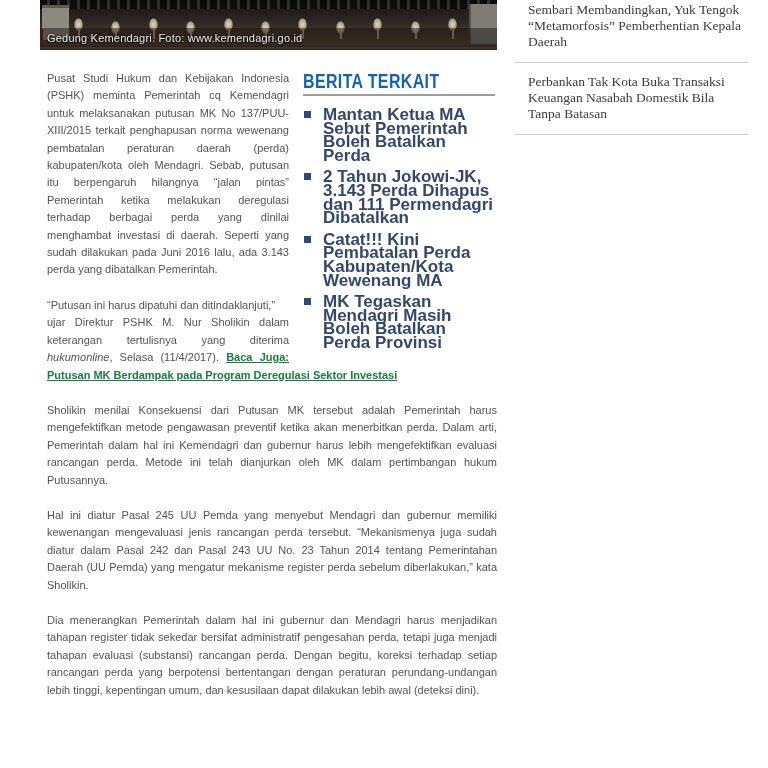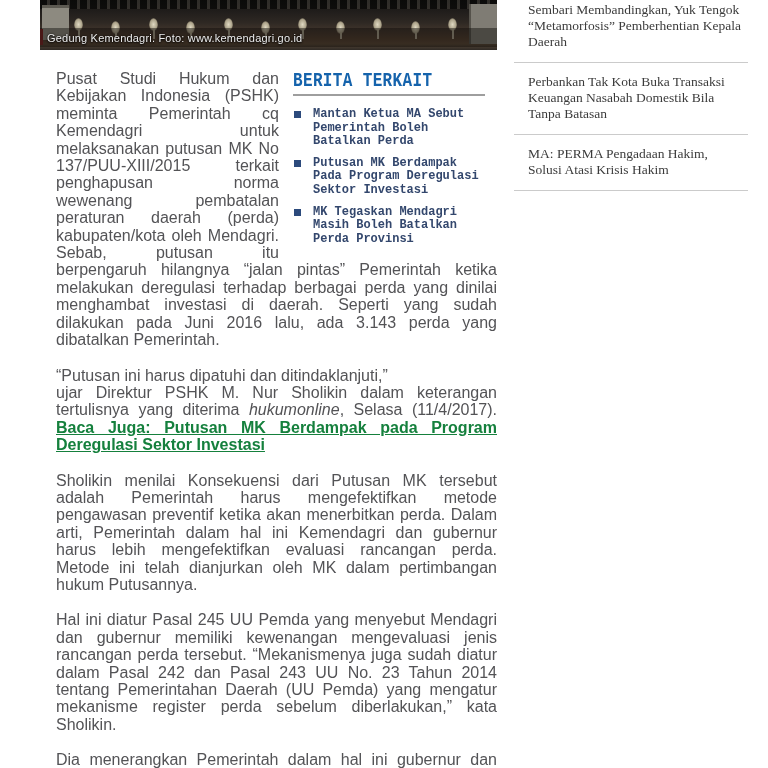--- a/index.html
+++ b/index.html
@@ -20,32 +20,32 @@
   .plant::before{content:"";position:absolute;left:4px;bottom:0;width:2px;height:10px;background:#b9b09a;opacity:.85;}
   .plant::after{content:"";position:absolute;left:0;top:0;width:9px;height:13px;border-radius:50% 50% 45% 45%;
     background:radial-gradient(ellipse at center,#e0d9c2 0%,#aba289 55%,rgba(0,0,0,0) 78%);}
   .plant:nth-child(2n)::after{top:3px;}
   .caption-band{position:absolute;left:0;right:0;bottom:3px;height:19px;background:rgba(14,11,9,.45);}
   .photo figcaption{position:absolute;left:7px;bottom:6px;font-size:11px;color:#ededed;
     text-shadow:0 1px 2px rgba(0,0,0,.95),0 0 2px rgba(0,0,0,.8);letter-spacing:.2px;white-space:nowrap;}
 
   
   .article-body{margin-top:20px;}
-  .article-body p{margin:0 0 18px 16px;font-size:16px;line-height:17.4px;color:#535356;text-align:justify;}
+  .article-body p{margin:0 0 18px 7px;font-size:11px;line-height:17.4px;color:#535356;text-align:justify;}
   .article-body em{font-style:italic;}
   .baca-link{color:#15803d;font-weight:bold;text-decoration:underline;cursor:pointer;}
 
   
-  .related{float:right;width:192px;margin:0 12px 0 14px;font-family:Liberation Mono, monospace;}
+  .related{float:right;width:192px;margin:0 2px 0 14px;}
   .related h2{margin:0;padding-bottom:5px;border-bottom:2px solid #9e9e9e;line-height:19px;height:19px;}
   .related h2 span{display:inline-block;transform:scaleX(.76);transform-origin:left bottom;
     font-size:21px;font-weight:bold;color:#1563ac;letter-spacing:.5px;white-space:nowrap;}
   .related ul{list-style:none;margin:12px 0 0 0;padding:0;}
   .related li{position:relative;padding-left:20px;margin-bottom:8px;font-weight:bold;
-    font-size:12px;line-height:13.6px;color:#33476d;cursor:pointer;}
+    font-size:17px;line-height:13.6px;color:#33476d;cursor:pointer;}
   .sq{position:absolute;left:1px;top:3px;width:7px;height:7px;background:#2c4a7c;}
 
   
   .sidebar{margin-left:17px;width:234px;font-family:"Liberation Serif",serif;color:#3b3b3b;}
   .sb-item{padding:11px 4px 12px 14px;border-bottom:1px solid #cbcbcb;font-size:13.5px;line-height:16px;cursor:pointer;}
   .sb-item:first-child{padding-top:2px;}
 </style>
 </head>
 <body>
 
@@ -81,24 +81,28 @@
         <h2>
           <span>BERITA TERKAIT</span>
         </h2>
         <ul>
           <li>
             <span class="sq"></span>
             <span>Mantan Ketua MA Sebut Pemerintah Boleh Batalkan Perda</span>
           </li>
           <li>
             <span class="sq"></span>
+            <span>2 Tahun Jokowi-JK, 3.143 Perda Dihapus dan 111 Permendagri Dibatalkan</span>
           </li>
           <li>
             <span class="sq"></span>
-            <span>Putusan MK Berdampak Pada Program Deregulasi Sektor Investasi</span>
+            <span>Catat!!! Kini Pembatalan Perda Kabupaten/Kota Wewenang MA</span>
+          </li>
+          <li>
+            <span class="sq"></span>
           </li>
           <li>
             <span class="sq"></span>
             <span>MK Tegaskan Mendagri Masih Boleh Batalkan Perda Provinsi</span>
           </li>
         </ul>
       </aside>
 
       <p>Pusat Studi Hukum dan Kebijakan Indonesia (PSHK) meminta Pemerintah cq Kemendagri untuk melaksanakan putusan MK No 137/PUU-XIII/2015 terkait penghapusan norma wewenang pembatalan peraturan daerah (perda) kabupaten/kota oleh Mendagri. Sebab, putusan itu berpengaruh hilangnya “jalan pintas” Pemerintah ketika melakukan deregulasi terhadap berbagai perda yang dinilai menghambat investasi di daerah. Seperti yang sudah dilakukan pada Juni 2016 lalu, ada 3.143 perda yang dibatalkan Pemerintah.</p>
 
@@ -111,18 +115,15 @@
     </div>
   </div>
 
   <aside class="sidebar">
     <div class="sb-item">
       <span>Sembari Membandingkan, Yuk Tengok “Metamorfosis” Pemberhentian Kepala Daerah</span>
     </div>
     <div class="sb-item">
       <span>Perbankan Tak Kota Buka Transaksi Keuangan Nasabah Domestik Bila Tanpa Batasan</span>
     </div>
-    <div class="sb-item">
-      <span>MA: PERMA Pengadaan Hakim, Solusi Atasi Krisis Hakim</span>
-    </div>
   </aside>
 
 </div>
 
 </body></html>

